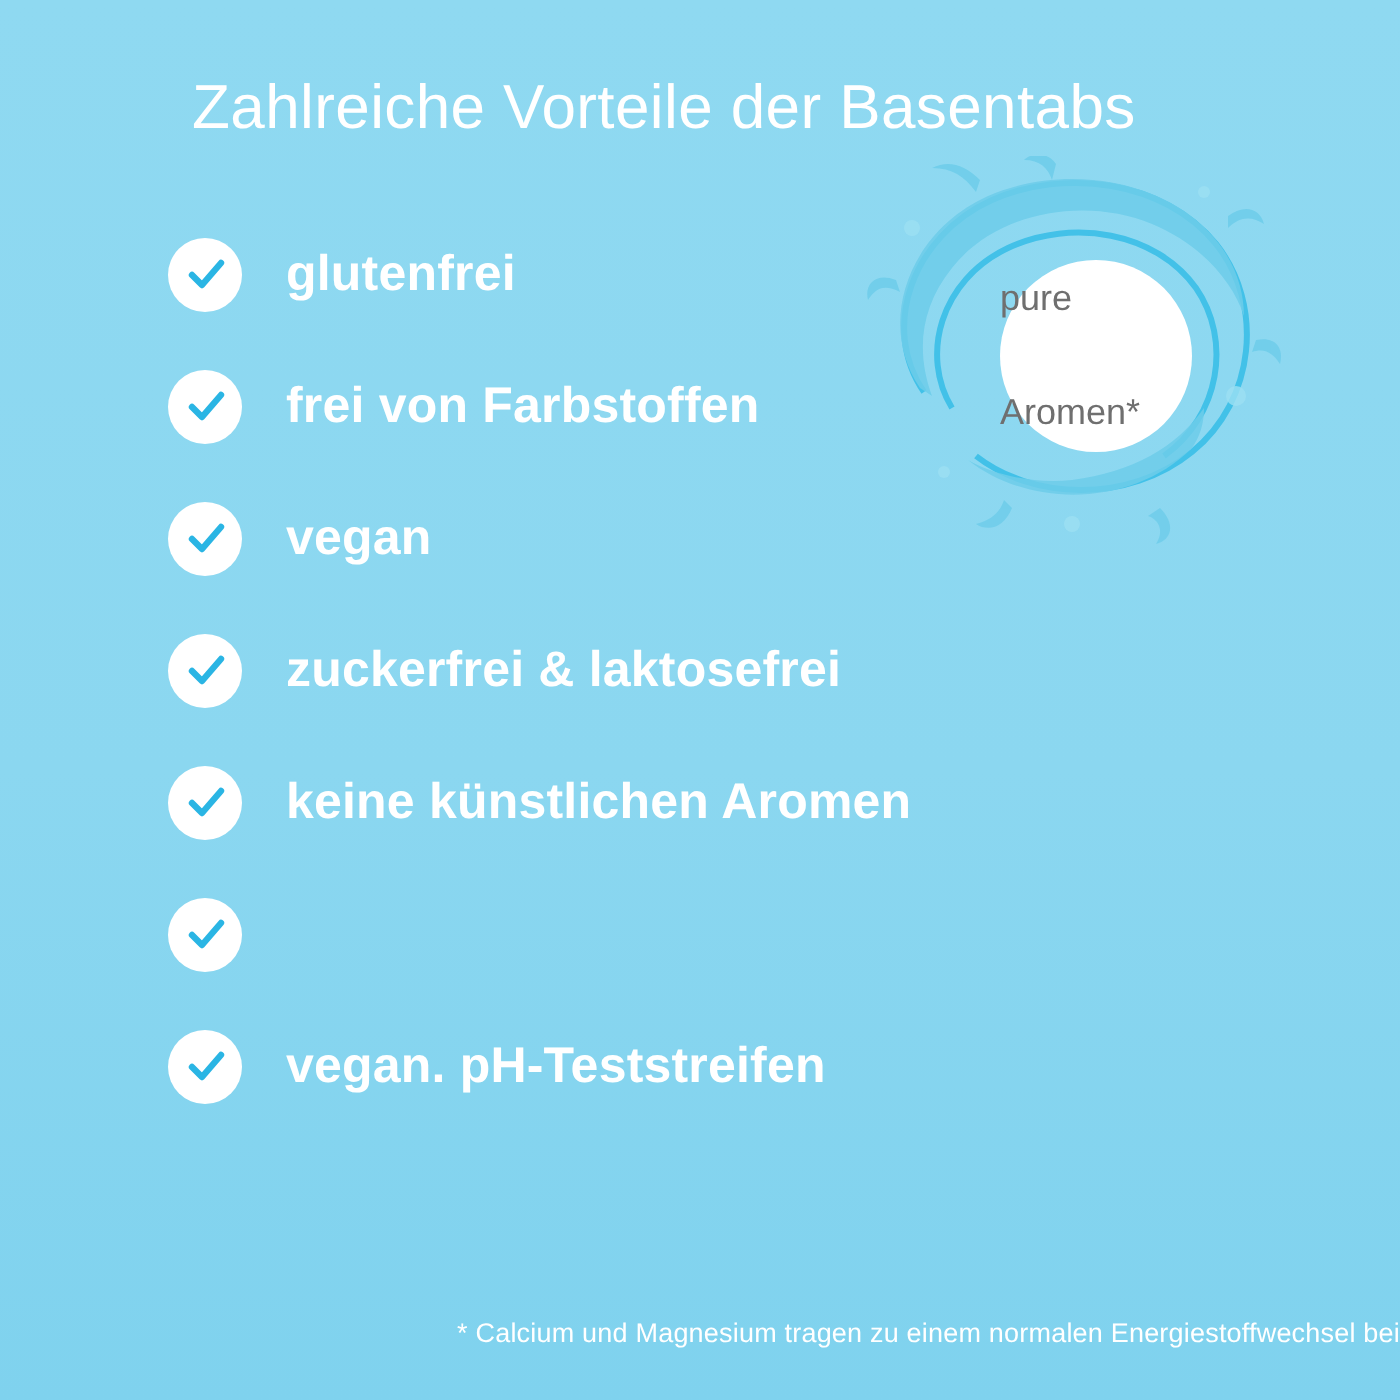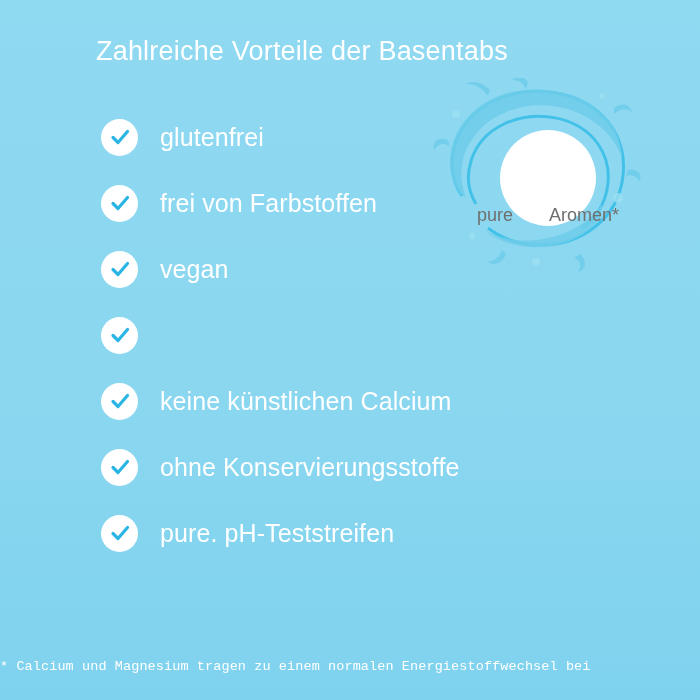--- a/index.html
+++ b/index.html
@@ -19,33 +19,34 @@
     height: 700px;
     background: linear-gradient(180deg, #8fd9f1 0%, #8bd7f0 55%, #7fd2ee 100%);
     box-sizing: border-box;
   }
 
   
   .heading {
     position: absolute;
     left: 96px;
     top: 36px;
-    font-size: 27px;
+    font-size: 31px;
     color: #ffffff;
     letter-spacing: 0.2px;
     font-weight: 400;
     white-space: nowrap;
   }
 
   
   .benefits {
     position: absolute;
-    left: 101px;
+    left: 84px;
     top: 104px;
     width: 580px;
+    font-weight: bold;
   }
   .benefit-row {
     display: flex;
     align-items: center;
     height: 66px;
   }
   .check-badge {
     width: 37px;
     height: 37px;
     border-radius: 50%;
@@ -81,41 +82,42 @@
   }
   .splash-badge {
     position: absolute;
     left: 500px;
     top: 130px;
     width: 96px;
     height: 96px;
     border-radius: 50%;
     background: #ffffff;
     display: flex;
-    align-items: flex-end;
+    flex-direction: column;
+    align-items: flex-start;
     justify-content: center;
     line-height: 1.18;
     gap: 36px;
   }
   .splash-badge span {
     font-size: 18px;
     color: #6f6f6f;
     text-align: center;
   }
 
   
   .footnote {
     position: absolute;
     left: 0;
     right: 0;
     bottom: 26px;
-    text-align: left;
+    text-align: right;
     font-size: 13.5px;
     color: #ffffff;
-    font-family: Liberation Mono, monospace;
+    font-family: Liberation Sans, sans-serif;
     letter-spacing: 0.1px;
   }
 </style>
 </head>
 <body>
 
 <div class="poster">
 
   <div class="heading">Zahlreiche Vorteile der Basentabs</div>
 
@@ -179,47 +181,47 @@
       </div>
       <div class="benefit-label">vegan</div>
     </div>
 
     <div class="benefit-row">
       <div class="check-badge">
         <svg width="22" height="22" viewBox="0 0 22 22">
             <path d="M4 11.5 L9 16.5 L18.5 5.5" fill="none" stroke="#2ab5e4" stroke-width="3.2" stroke-linecap="round" stroke-linejoin="round"></path>
           </svg>
       </div>
-    </div>
-
-    <div class="benefit-row">
-      <div class="check-badge">
-        <svg width="22" height="22" viewBox="0 0 22 22">
-            <path d="M4 11.5 L9 16.5 L18.5 5.5" fill="none" stroke="#2ab5e4" stroke-width="3.2" stroke-linecap="round" stroke-linejoin="round"></path>
-          </svg>
-      </div>
-      <div class="benefit-label">keine künstlichen Calcium</div>
-    </div>
-
-    <div class="benefit-row">
-      <div class="check-badge">
-        <svg width="22" height="22" viewBox="0 0 22 22">
-            <path d="M4 11.5 L9 16.5 L18.5 5.5" fill="none" stroke="#2ab5e4" stroke-width="3.2" stroke-linecap="round" stroke-linejoin="round"></path>
-          </svg>
-      </div>
-      <div class="benefit-label">ohne Konservierungsstoffe</div>
-    </div>
-
-
-    <div class="benefit-row">
-      <div class="check-badge">
-        <svg width="22" height="22" viewBox="0 0 22 22">
-            <path d="M4 11.5 L9 16.5 L18.5 5.5" fill="none" stroke="#2ab5e4" stroke-width="3.2" stroke-linecap="round" stroke-linejoin="round"></path>
-          </svg>
-      </div>
-      <div class="benefit-label">pure. pH-Teststreifen</div>
+      <div class="benefit-label">zuckerfrei &amp; laktosefrei</div>
+    </div>
+
+    <div class="benefit-row">
+      <div class="check-badge">
+        <svg width="22" height="22" viewBox="0 0 22 22">
+            <path d="M4 11.5 L9 16.5 L18.5 5.5" fill="none" stroke="#2ab5e4" stroke-width="3.2" stroke-linecap="round" stroke-linejoin="round"></path>
+          </svg>
+      </div>
+      <div class="benefit-label">keine künstlichen Aromen</div>
+    </div>
+
+    <div class="benefit-row">
+      <div class="check-badge">
+        <svg width="22" height="22" viewBox="0 0 22 22">
+            <path d="M4 11.5 L9 16.5 L18.5 5.5" fill="none" stroke="#2ab5e4" stroke-width="3.2" stroke-linecap="round" stroke-linejoin="round"></path>
+          </svg>
+      </div>
+    </div>
+
+
+    <div class="benefit-row">
+      <div class="check-badge">
+        <svg width="22" height="22" viewBox="0 0 22 22">
+            <path d="M4 11.5 L9 16.5 L18.5 5.5" fill="none" stroke="#2ab5e4" stroke-width="3.2" stroke-linecap="round" stroke-linejoin="round"></path>
+          </svg>
+      </div>
+      <div class="benefit-label">vegan. pH-Teststreifen</div>
     </div>
 
   </div>
 
   <div class="footnote">* Calcium und Magnesium tragen zu einem normalen Energiestoffwechsel bei</div>
 
 </div>
 
 </body></html>

